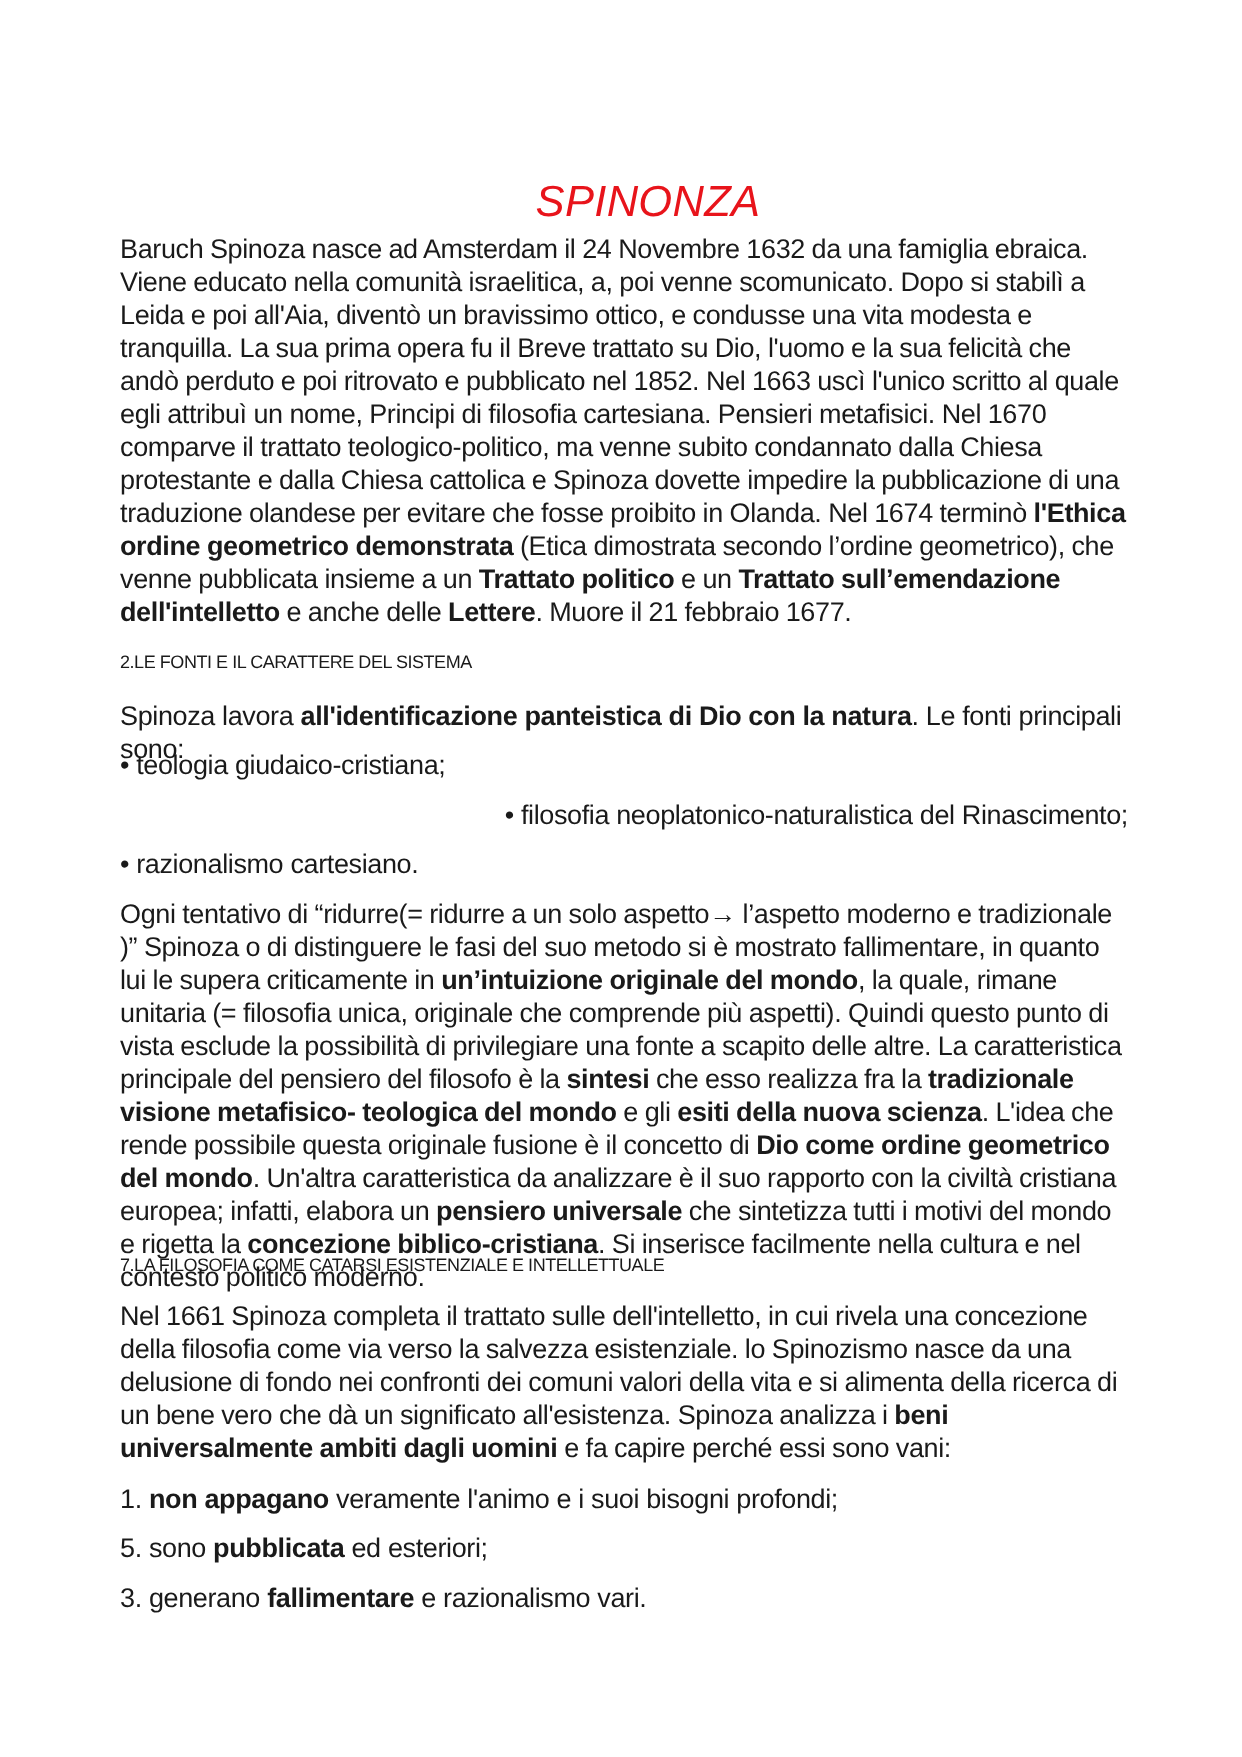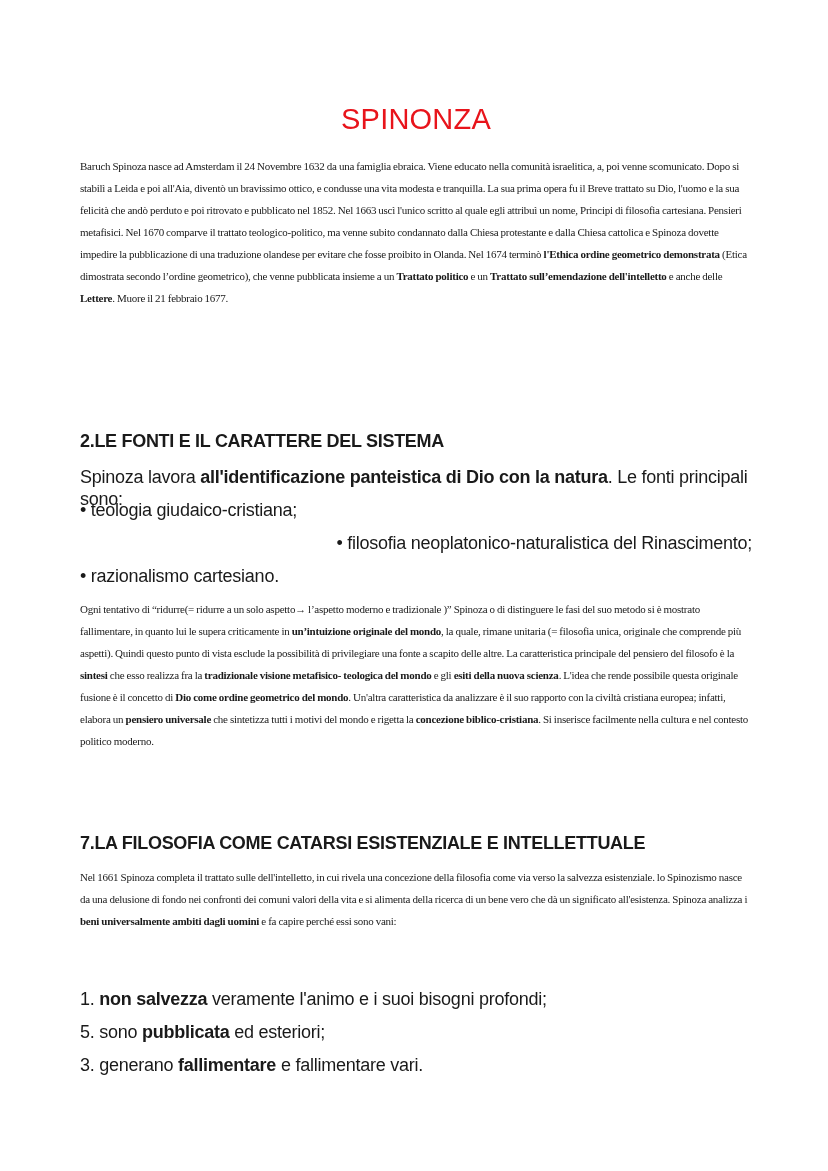--- a/index.html
+++ b/index.html
@@ -24,42 +24,42 @@
     .title {
       position: absolute;
       top: 101px;
       left: 0;
       width: 672px;
       text-align: center;
       color: #e8141b;
       font-size: 29px;
       line-height: 36px;
       letter-spacing: 0.2px;
-      margin: 0;
+      margin: 16px;
       font-weight: normal;
+      font-style: italic;
     }
     .block {
       position: absolute;
       left: 0;
       width: 672px;
-      font-size: 11px;
+      font-size: 18px;
       line-height: 22px;
       letter-spacing: -0.25px;
       word-spacing: -0.3px;
-      font-family: Liberation Serif, serif;
     }
     .block p { margin: 0; }
     b { font-weight: bold; }
     .heading {
       position: absolute;
       left: 0;
       width: 672px;
-      font-size: 18px;
+      font-size: 12px;
       line-height: 22px;
-      font-weight: bold;
+      font-weight: normal;
       margin: 0;
       letter-spacing: -0.3px;
     }
     .line-item {
       position: absolute;
       left: 0;
       width: 672px;
       font-size: 18px;
       line-height: 22px;
       letter-spacing: -0.25px;
@@ -97,22 +97,22 @@
 
   <h2 class="heading" style="top:832px;">7.LA FILOSOFIA COME CATARSI ESISTENZIALE E INTELLETTUALE</h2>
 
   <div class="block" style="top:866px;">
     <p>
       <span>Nel 1661 Spinoza completa il trattato sulle dell'intelletto, in cui rivela una concezione della filosofia come via verso la salvezza esistenziale. lo Spinozismo nasce da una delusione di fondo nei confronti dei comuni valori della vita e si alimenta della ricerca di un bene vero che dà un significato all'esistenza. Spinoza analizza i </span><b>beni universalmente ambiti dagli uomini</b><span> e fa capire perché essi sono vani:</span>
     </p>
   </div>
 
   <div class="line-item" style="top:988px;">
-    <span>1. </span><b>non salvezza</b><span> veramente l'animo e i suoi bisogni profondi;</span>
+    <span>1. </span><b>non appagano</b><span> veramente l'animo e i suoi bisogni profondi;</span>
   </div>
   <div class="line-item" style="top:1021px;">
     <span>5. sono </span><b>pubblicata</b><span> ed esteriori;</span>
   </div>
   <div class="line-item" style="top:1054px;">
-    <span>3. generano </span><b>fallimentare</b><span> e fallimentare vari.</span>
+    <span>3. generano </span><b>fallimentare</b><span> e razionalismo vari.</span>
   </div>
 
 </div>
 
 </body></html>

